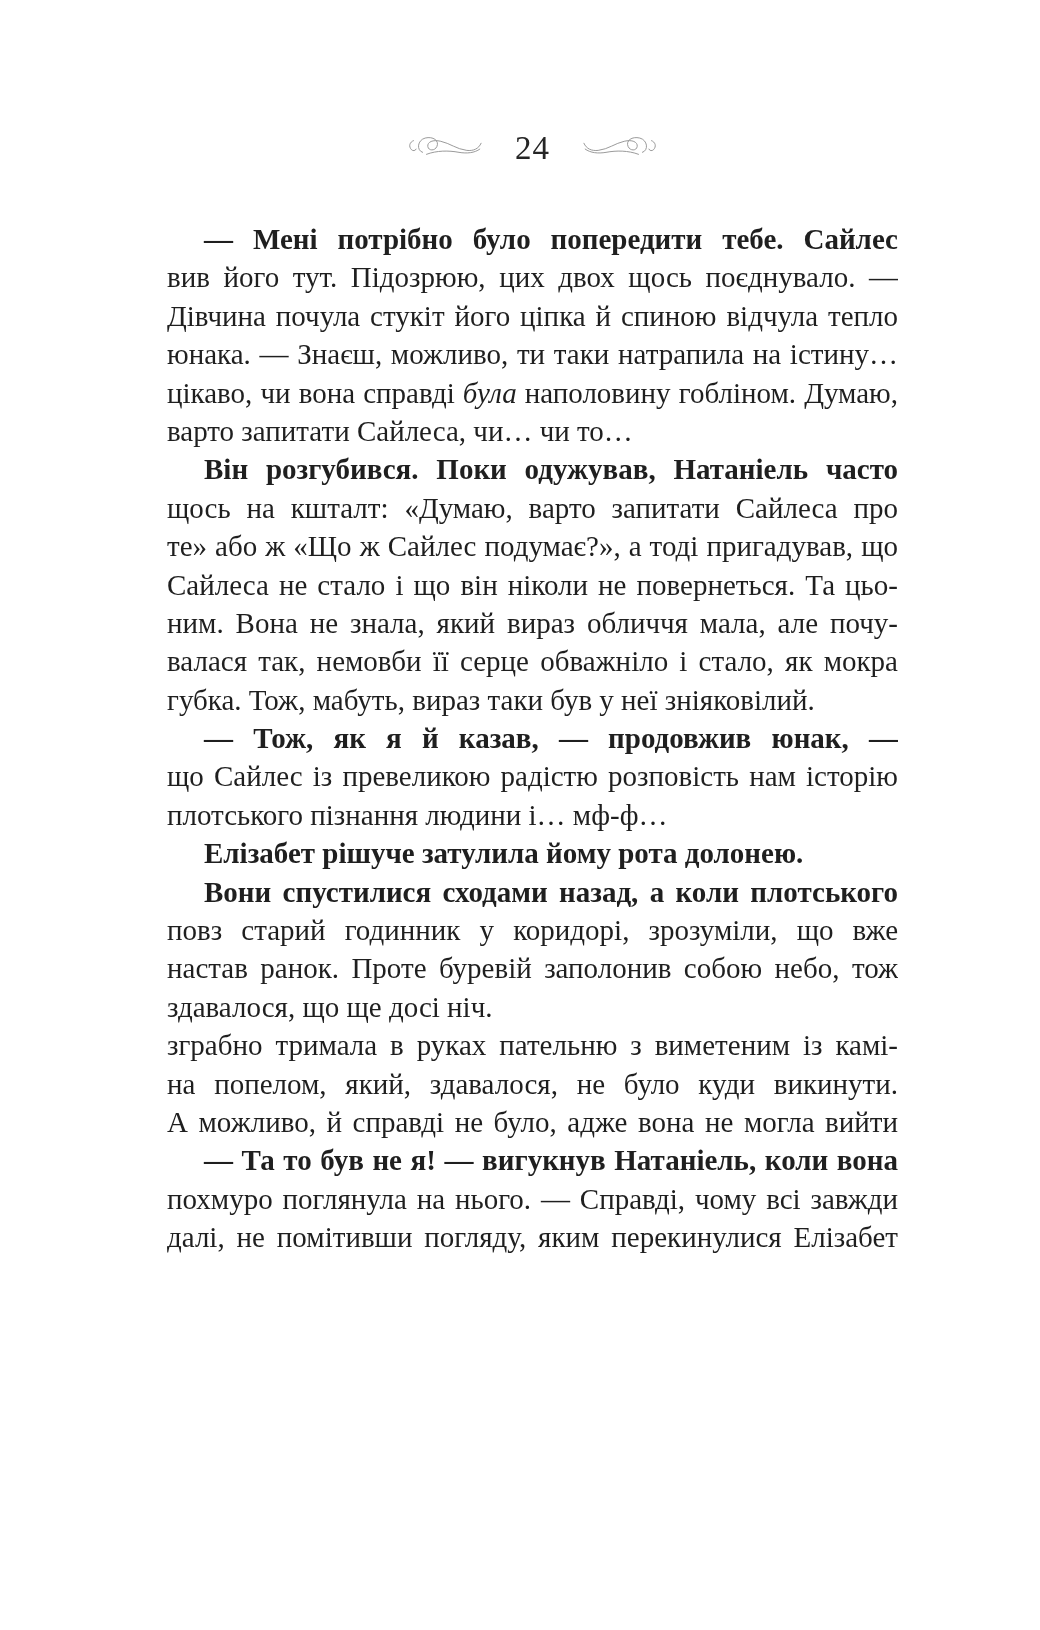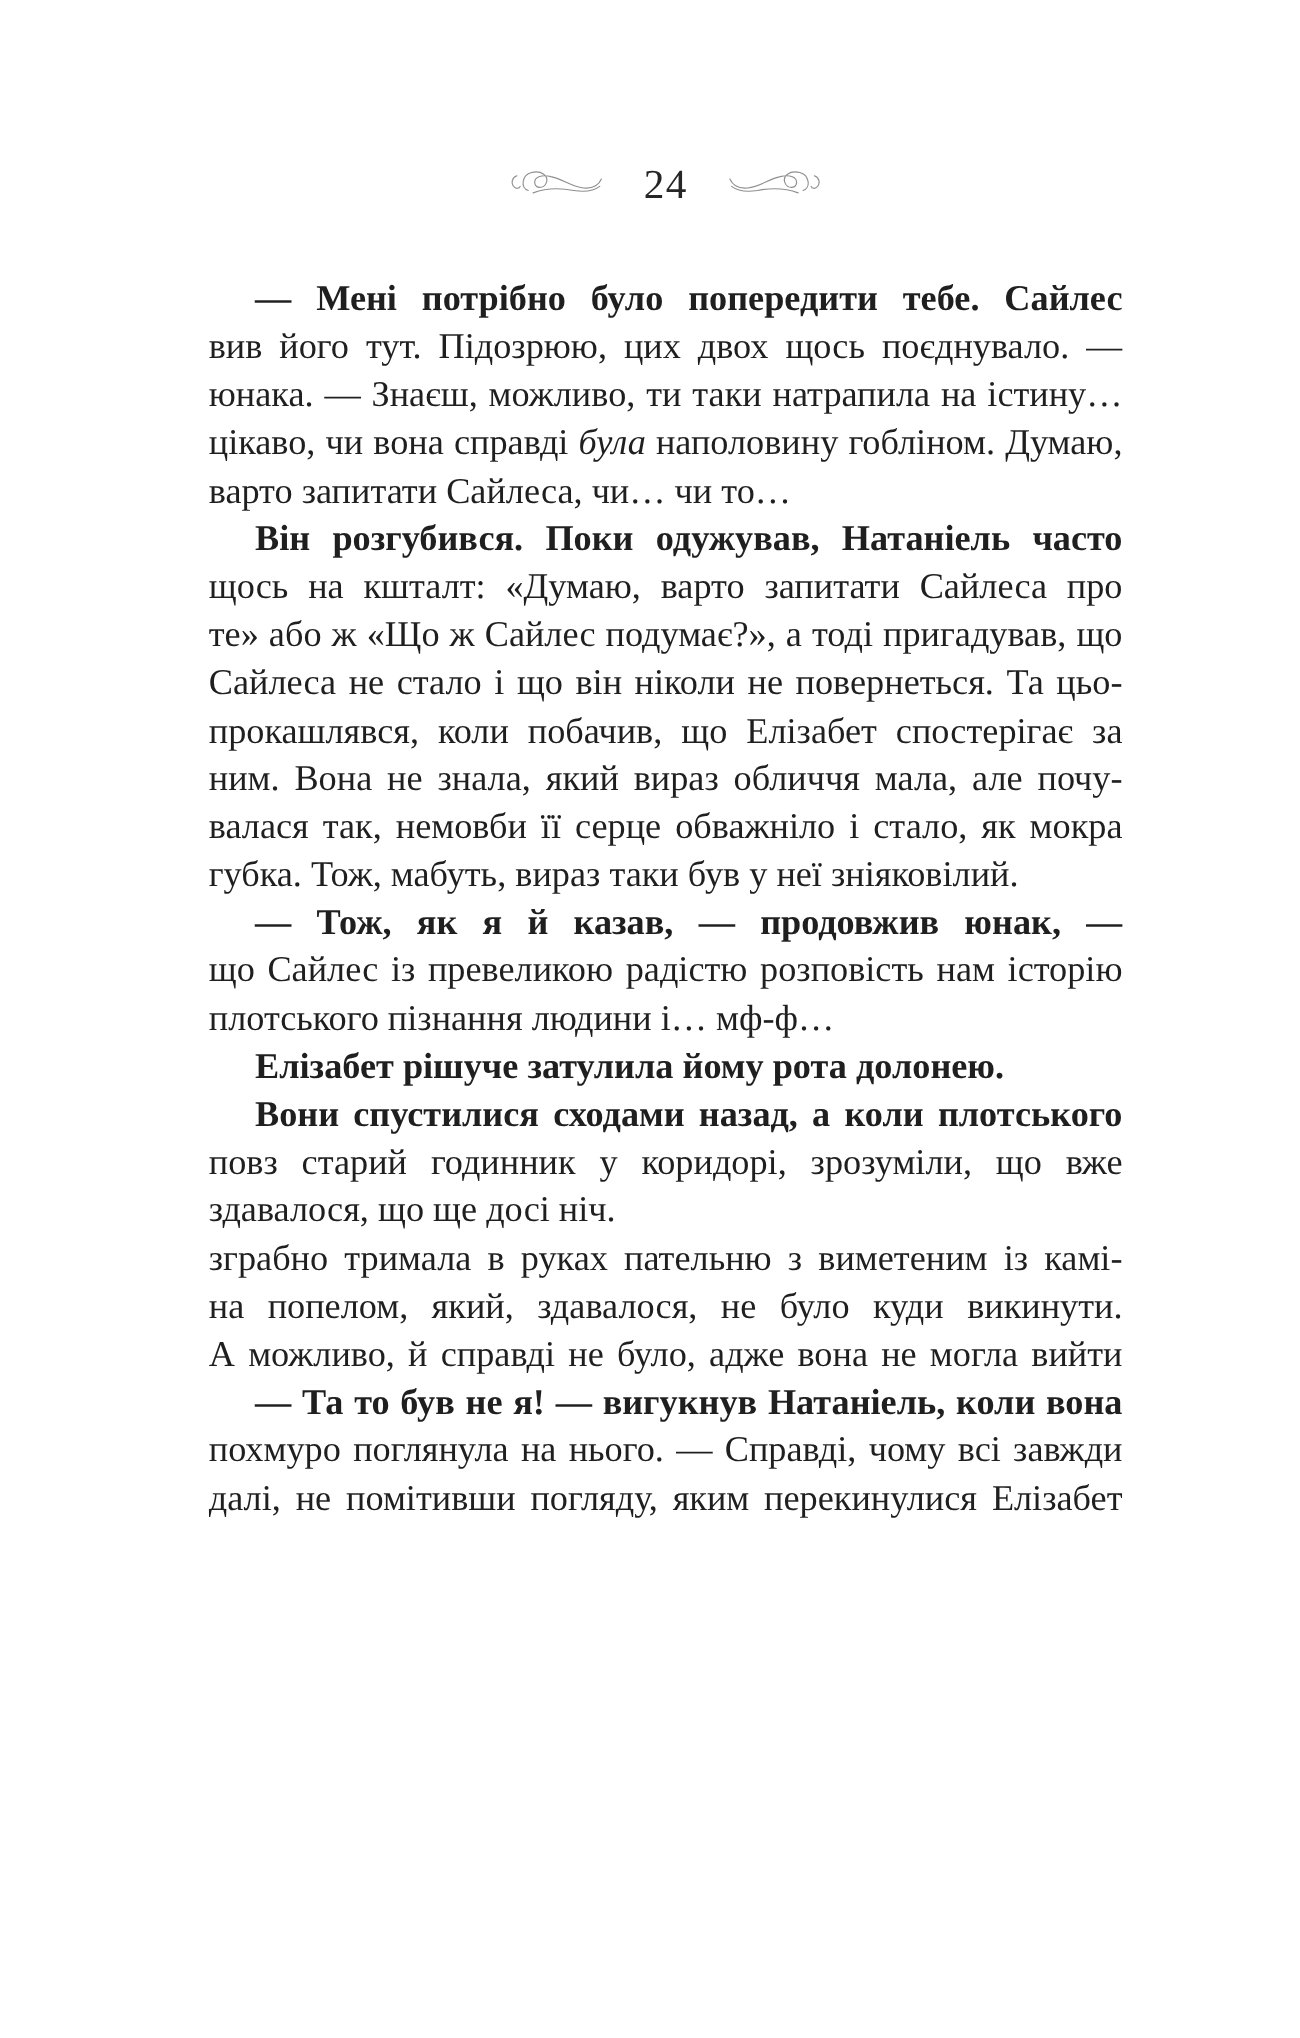--- a/index.html
+++ b/index.html
@@ -84,45 +84,46 @@
           <path d="M30,34 C46,28 64,28 80,31 C92,33 104,32 112,26"></path>
         </g>
       </svg>
     </span>
   </header>
 
   <main class="page-text">
       <div class="para">
         <div class="line indent"><span>— Мені потрібно було попередити тебе. Сайлес поста-</span></div>
         <div class="line"><span>вив його тут. Підозрюю, цих двох щось поєднувало. —</span></div>
+        <div class="line"><span>Дівчина почула стукіт його ціпка й спиною відчула тепло</span></div>
         <div class="line"><span>юнака. — Знаєш, можливо, ти таки натрапила на істину…</span></div>
         <div class="line"><span>цікаво, чи вона справді </span><span class="it">була</span><span> наполовину гобліном. Думаю,</span></div>
         <div class="line end"><span>варто запитати Сайлеса, чи… чи то…</span></div>
       </div>
       <div class="para">
         <div class="line indent"><span>Він розгубився. Поки одужував, Натаніель часто казав</span></div>
         <div class="line"><span>щось на кшталт: «Думаю, варто запитати Сайлеса про</span></div>
         <div class="line"><span>те» або ж «Що ж Сайлес подумає?», а тоді пригадував, що</span></div>
         <div class="line"><span>Сайлеса не стало і що він ніколи не повернеться. Та цьо-</span></div>
-        <div class="line"><span>прокашлявся, коли побачив, що Елізабет спостерігає за</span></div>
         <div class="line"><span>ним. Вона не знала, який вираз обличчя мала, але почу-</span></div>
         <div class="line"><span>валася так, немовби її серце обважніло і стало, як мокра</span></div>
         <div class="line end"><span>губка. Тож, мабуть, вираз таки був у неї зніяковілий.</span></div>
       </div>
       <div class="para">
         <div class="line indent"><span>— Тож, як я й казав, — продовжив юнак, — упевнений,</span></div>
         <div class="line"><span>що Сайлес із превеликою радістю розповість нам історію</span></div>
         <div class="line end"><span>плотського пізнання людини і… мф-ф…</span></div>
       </div>
       <div class="para">
         <div class="line indent end"><span>Елізабет рішуче затулила йому рота долонею.</span></div>
       </div>
       <div class="para">
         <div class="line indent"><span>Вони спустилися сходами назад, а коли плотського</span></div>
         <div class="line"><span>повз старий годинник у коридорі, зрозуміли, що вже</span></div>
+        <div class="line"><span>настав ранок. Проте буревій заполонив собою небо, тож</span></div>
         <div class="line end"><span>здавалося, що ще досі ніч.</span></div>
       </div>
       <div class="para">
         <div class="line"><span>зграбно тримала в руках пательню з виметеним із камі-</span></div>
         <div class="line"><span>на попелом, який, здавалося, не було куди викинути.</span></div>
         <div class="line"><span>А можливо, й справді не було, адже вона не могла вийти</span></div>
       </div>
       <div class="para">
         <div class="line indent"><span>— Та то був не я! — вигукнув Натаніель, коли вона</span></div>
         <div class="line"><span>похмуро поглянула на нього. — Справді, чому всі завжди</span></div>

